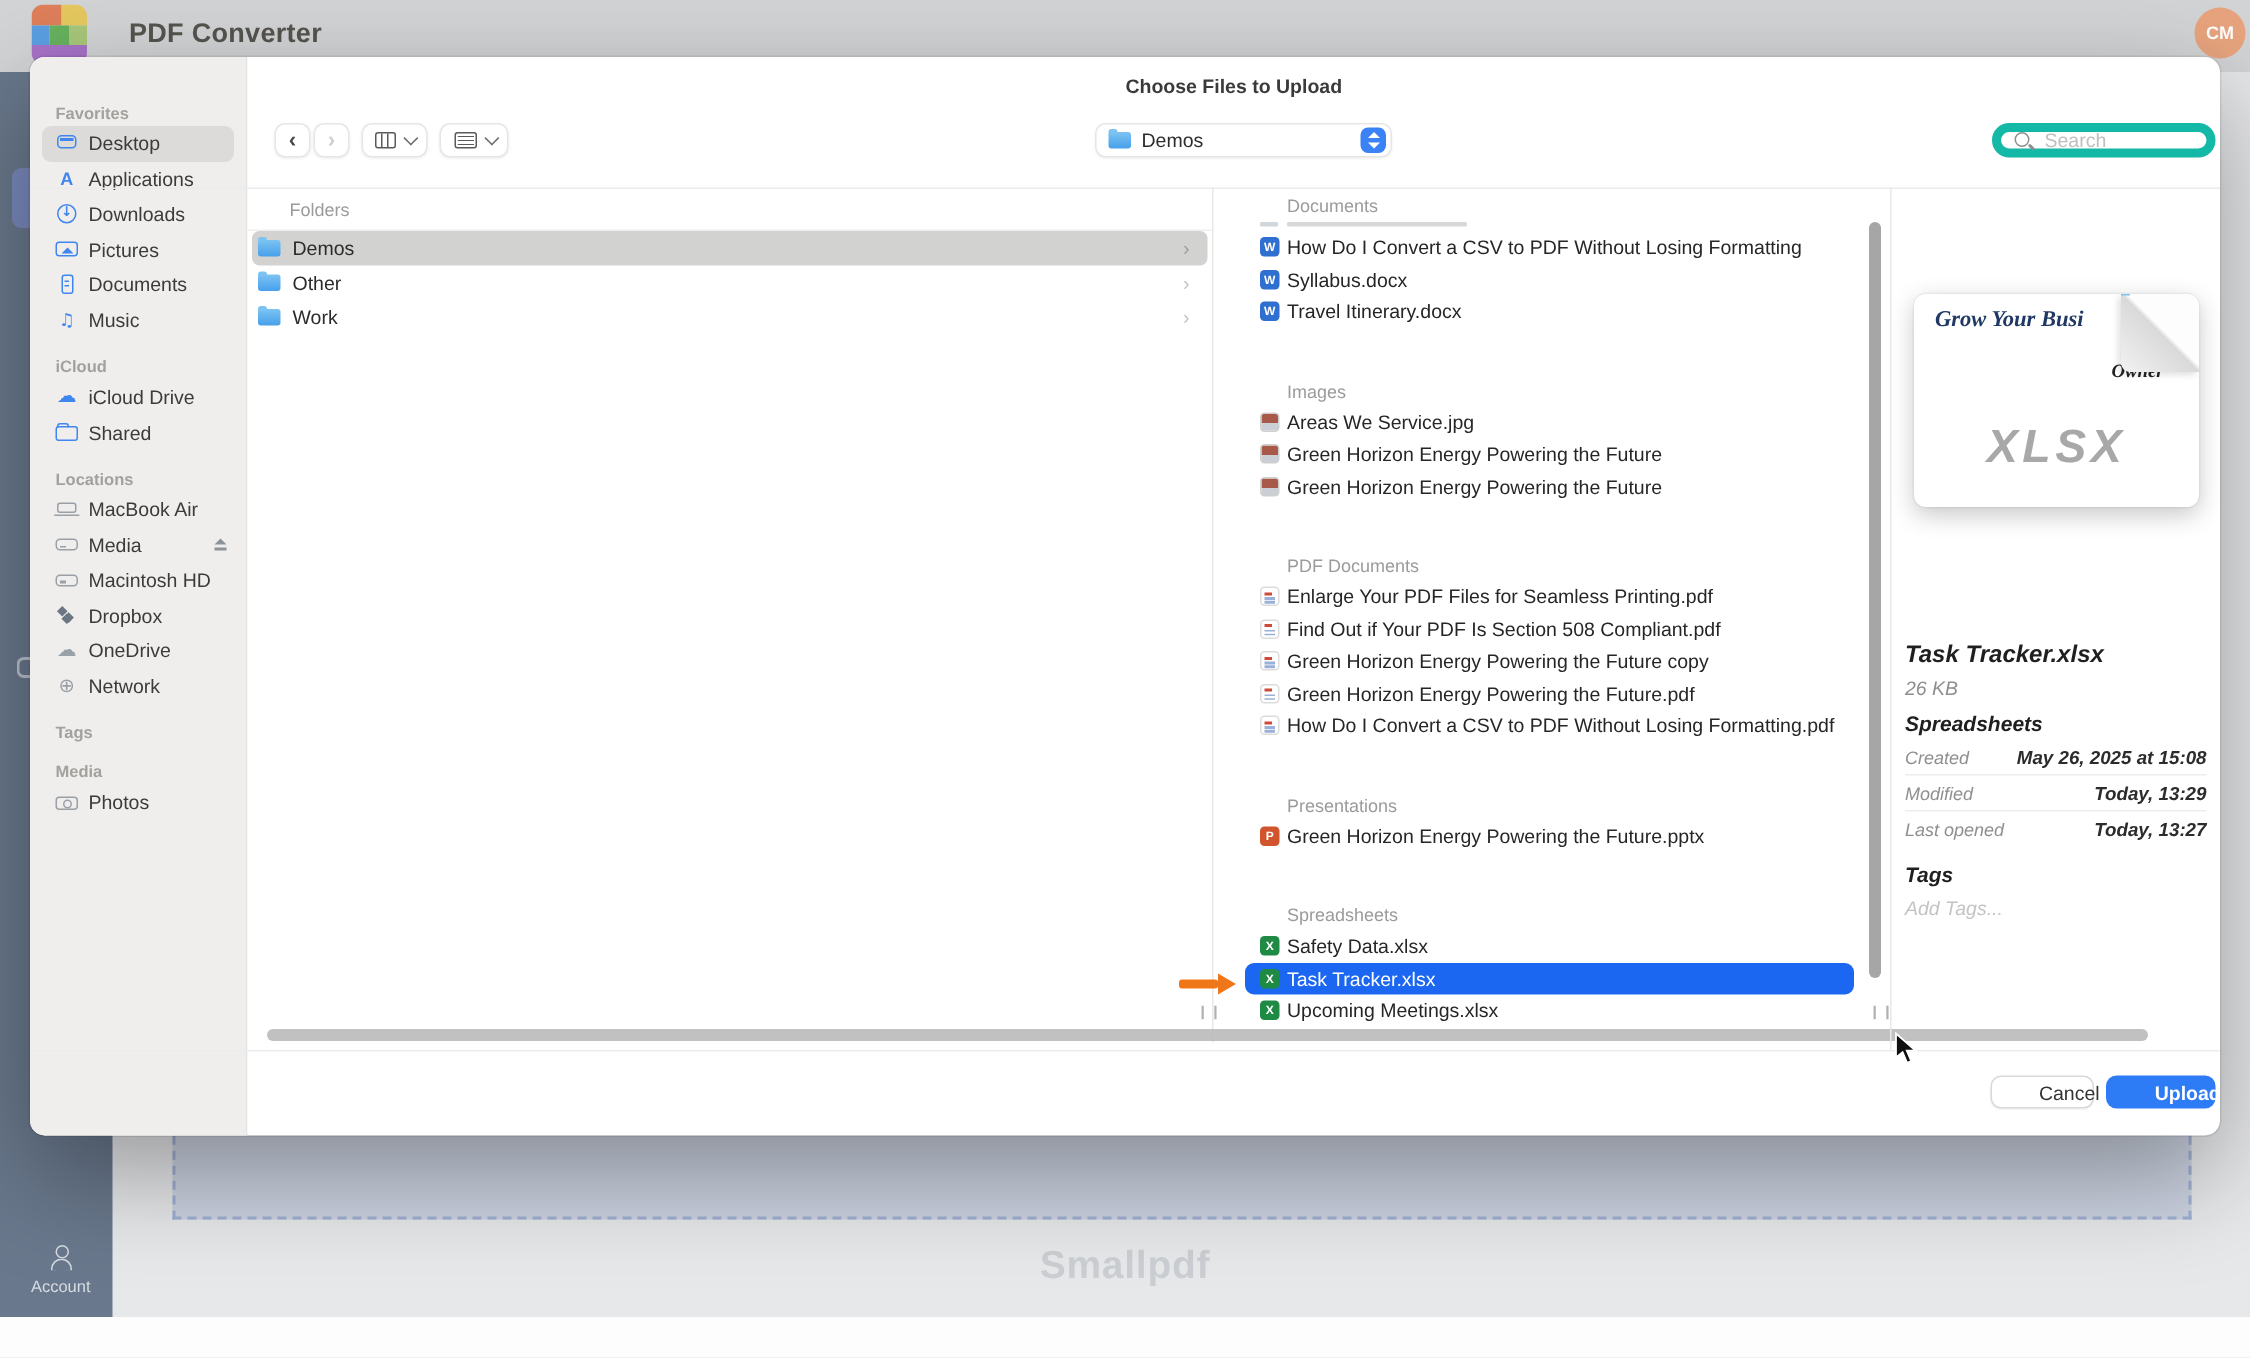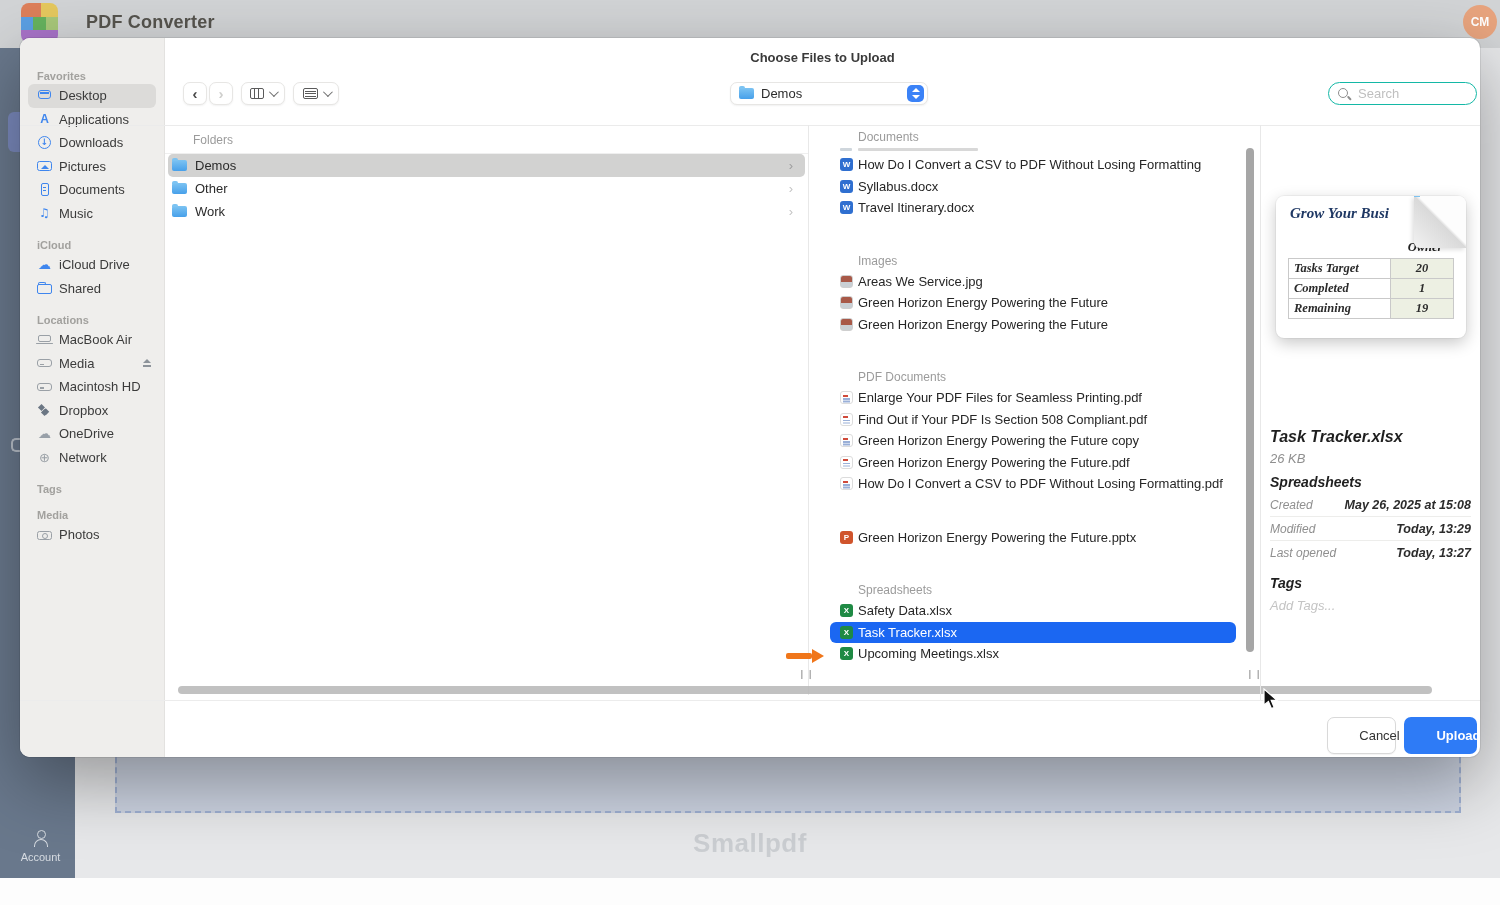--- a/index.html
+++ b/index.html
@@ -86,21 +86,21 @@
   .cv{width:6px;height:6px;border-right:1.6px solid #6e6e6e;border-bottom:1.6px solid #6e6e6e;
     transform:rotate(45deg) translateY(-2px);}
   #dropdown{left:710px;top:44px;width:198px;height:23px;background:#fff;border:1px solid #e7e6e4;border-radius:7px;
     box-shadow:0 1px 2px rgba(0,0,0,.06);display:flex;align-items:center;box-sizing:border-box;padding:0 3px 0 8px;}
   #dropdown .lab{flex:1;margin-left:7px;font-size:13px;color:#2c2c2c;}
   .fold{display:inline-block;width:15px;height:11px;background:linear-gradient(180deg,#7cc3f2,#47a0ea);border-radius:1.5px 2px 2px 2px;position:relative;flex:none;}
   .fold::before{content:"";position:absolute;left:0;top:-2px;width:6px;height:2.5px;background:#7cc3f2;border-radius:2px 2px 0 0;}
   .step{width:17px;height:17px;background:#3b82f7;border-radius:5px;position:relative;flex:none;}
   .step::before{content:"";position:absolute;left:4.5px;top:3px;border-left:4px solid transparent;border-right:4px solid transparent;border-bottom:4px solid #fff;}
   .step::after{content:"";position:absolute;left:4.5px;bottom:3px;border-left:4px solid transparent;border-right:4px solid transparent;border-top:4px solid #fff;}
-  #search{left:1308px;top:44px;width:149px;height:23px;background:#fff;border:1px solid #14b8a6;border-radius:12px;
+  #search{left:1308px;top:44px;width:149px;height:23px;background:#fff;border:6px solid #14b8a6;border-radius:12px;
     display:flex;align-items:center;box-sizing:border-box;padding:0 8px;gap:5px;}
   #search input{border:none;outline:none;width:100%;font-size:13px;color:#444;background:transparent;font-family:inherit;}
   #search input::placeholder{color:#bfbfbf;}
   .mag{width:14px;height:14px;position:relative;flex:none;}
   .mag::before{content:"";position:absolute;left:1px;top:1px;width:8px;height:8px;border:1.6px solid #8e8e8e;border-radius:50%;}
   .mag::after{content:"";position:absolute;left:10px;top:10px;width:4.5px;height:1.7px;background:#8e8e8e;transform:rotate(45deg);border-radius:1px;}
 
   
   #cols-top{left:0;top:87px;width:1460px;height:1px;background:#ebebeb;}
   #folders{left:145px;top:87px;width:643px;height:558px;overflow:hidden;}
@@ -165,21 +165,21 @@
   #pv-rows{position:absolute;left:10px;right:9px;top:368px;}
   .pvrow{display:flex;justify-content:space-between;align-items:center;height:23px;}
   .pvrow:not(:last-child){border-bottom:1px solid #ededeb;}
   .pvrow .l{font-size:12px;color:#8f8f8f;}
   .pvrow .v{font-size:12.5px;font-weight:600;color:#2c2c2c;}
   #pv-tags-t{position:absolute;left:10px;top:450px;font-size:14px;font-weight:700;color:#1f1f1f;}
   #pv-addtags{position:absolute;left:10px;top:473px;font-size:13px;color:#c4c4c4;}
 
   
   #footline{left:0;top:662px;width:1460px;height:1px;background:#ececec;}
-  .fbtn{top:679px;height:37px;border-radius:7px;font-size:13px;display:flex;align-items:center;justify-content:center;box-sizing:border-box;padding-left:36px;}
+  .fbtn{top:679px;height:22px;border-radius:7px;font-size:13px;display:flex;align-items:center;justify-content:center;box-sizing:border-box;padding-left:36px;}
   #btn-cancel{left:1307px;width:69px;background:#fff;border:1px solid #d9d9d9;color:#333;box-shadow:0 1px 1px rgba(0,0,0,.05);}
   #btn-upload{left:1384px;width:73px;background:#2e7bf6;color:#fff;font-weight:600;}
 
   
   #arrow{left:786px;top:649px;width:40px;height:14px;}
   #arrow .bar{position:absolute;left:0;top:4px;width:26px;height:6px;background:#f0761a;border-radius:2px;}
   #arrow .head{position:absolute;left:26px;top:0;width:0;height:0;border-top:7px solid transparent;border-bottom:7px solid transparent;border-left:12px solid #f0761a;}
   #cursor{left:1263px;top:688px;}
 </style>
 </head>
@@ -386,20 +386,21 @@
         <div class="frow">
             <span class="fi fi-pdf"></span>
             <span class="fname">Green Horizon Energy Powering the Future.pdf</span>
           </div>
         <div class="frow">
             <span class="fi fi-pdf"></span>
             <span class="fname">How Do I Convert a CSV to PDF Without Losing Formatting.pdf</span>
           </div>
       </div>
       <div class="fsec">
+        <div class="fsec-h">Presentations</div>
         <div class="frow">
             <span class="fi fi-p">P</span>
             <span class="fname">Green Horizon Energy Powering the Future.pptx</span>
           </div>
       </div>
       <div class="fsec">
         <div class="fsec-h">Spreadsheets</div>
         <div class="frow">
             <span class="fi fi-x">X</span>
             <span class="fname">Safety Data.xlsx</span>
@@ -419,36 +420,21 @@
     <div class="abs grip" id="grip1">❙❙</div>
     <div class="abs grip" id="grip2">❙❙</div>
     <div class="abs" id="hscroll"></div>
     <div class="abs" id="vdiv2"></div>
 
     <div class="abs" id="preview">
       <div id="thumb">
         <div class="fold"></div>
         <div id="thumb-title">Grow Your Busi</div>
         <div id="thumb-owner">Owner</div>
-        <table id="ttable">
-          <tbody>
-              <tr>
-                <td>Tasks Target</td>
-                <td class="val">20</td>
-              </tr>
-          <tr>
-                <td>Completed</td>
-                <td class="val">1</td>
-              </tr>
-          <tr>
-                <td>Remaining</td>
-                <td class="val">19</td>
-              </tr>
-        </tbody>
-          </table>
+        <div id="xlsx-mark">XLSX</div>
       </div>
       <div class="abs" id="pv-name">Task Tracker.xlsx</div>
       <div class="abs" id="pv-size">26 KB</div>
       <div class="abs" id="pv-info-t">Spreadsheets</div>
       <div class="abs" id="pv-rows">
         <div class="pvrow">
             <span class="l">Created</span>
             <span class="v">May 26, 2025 at 15:08</span>
           </div>
         <div class="pvrow">

